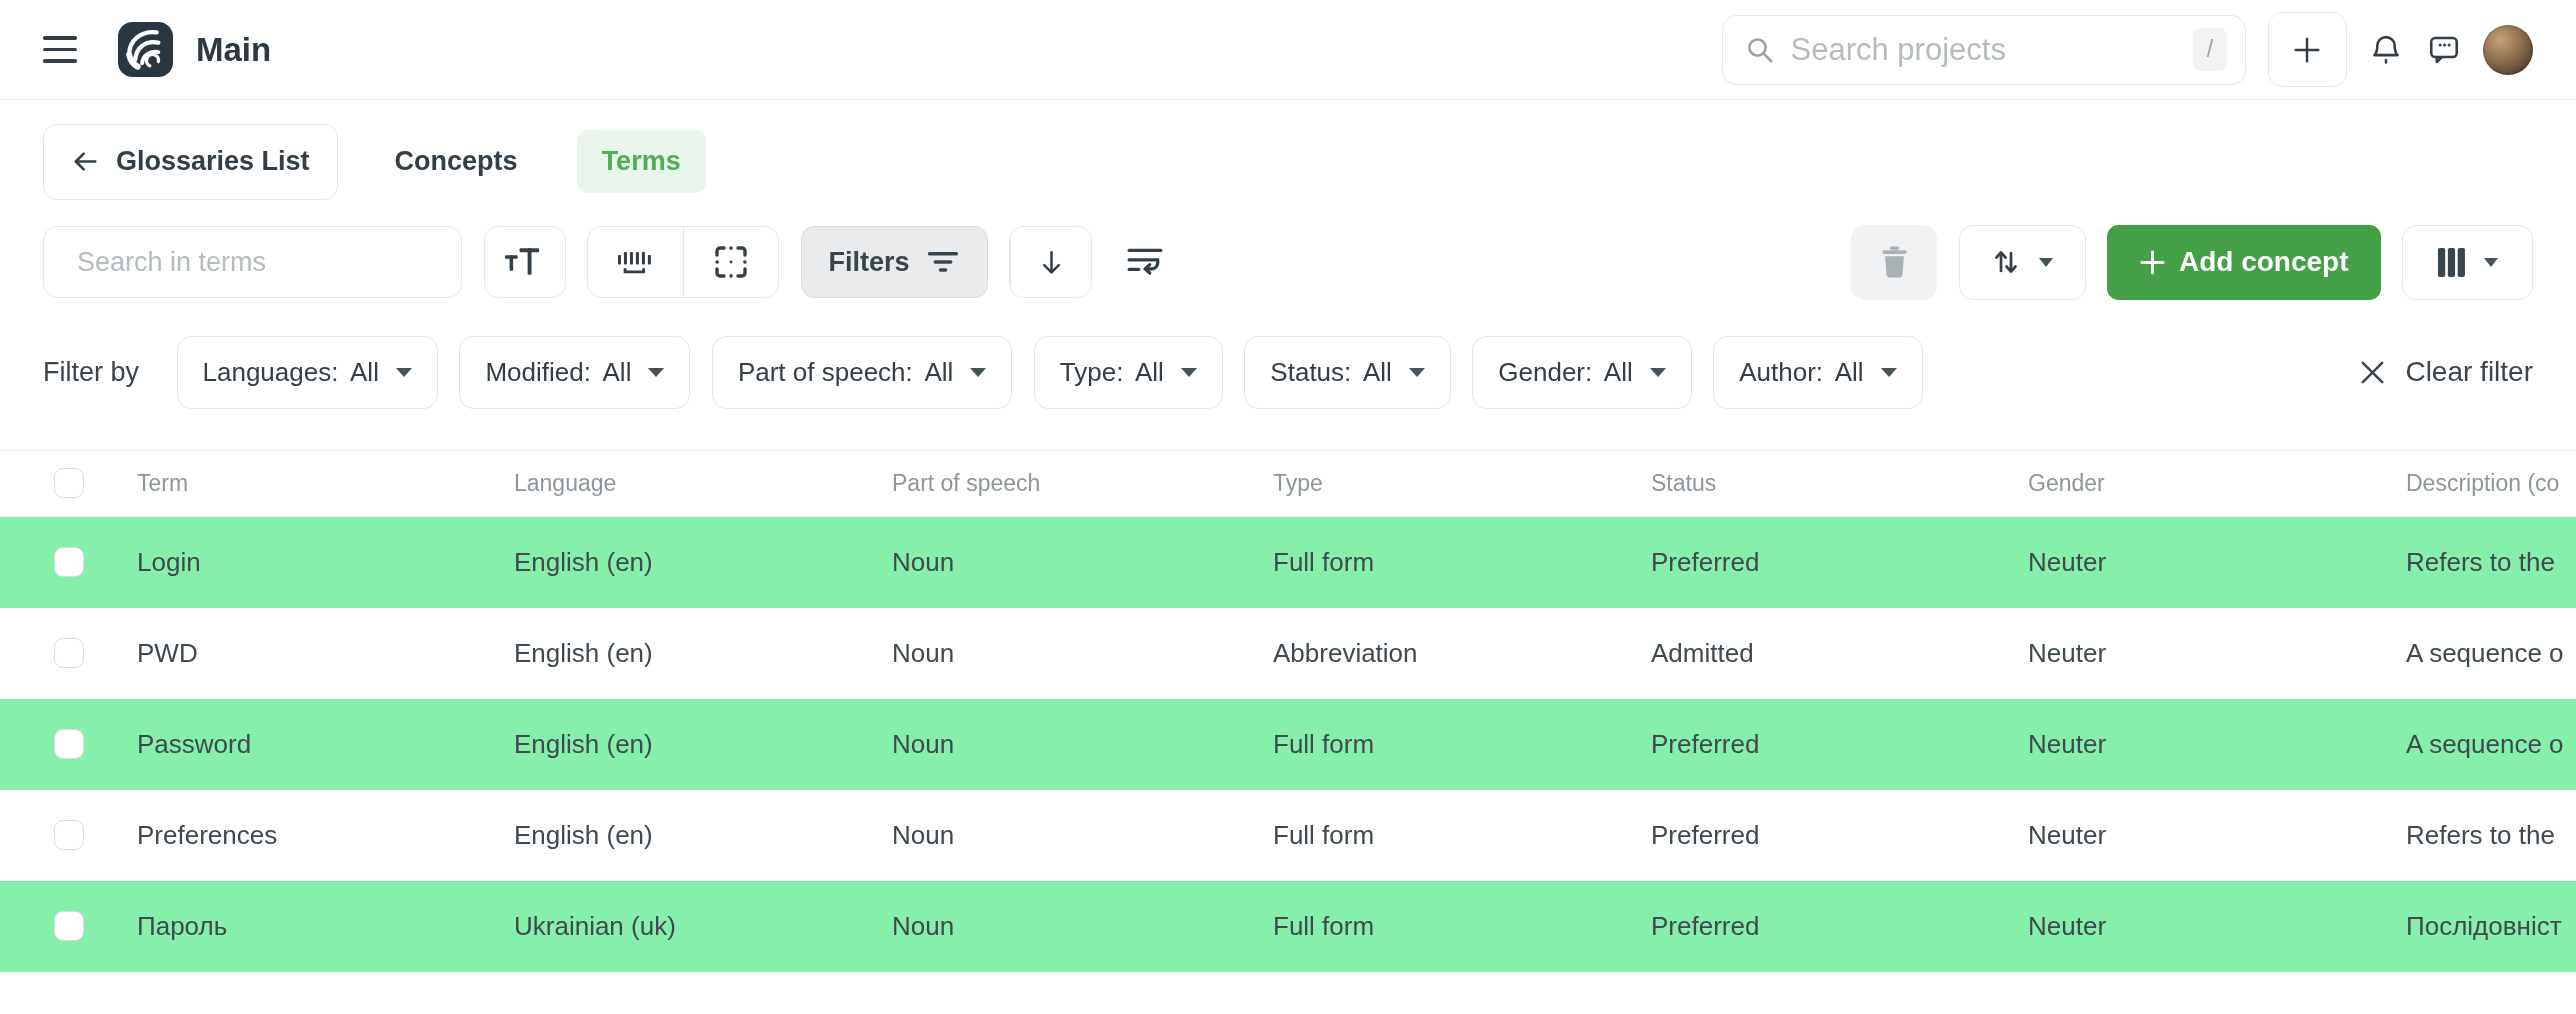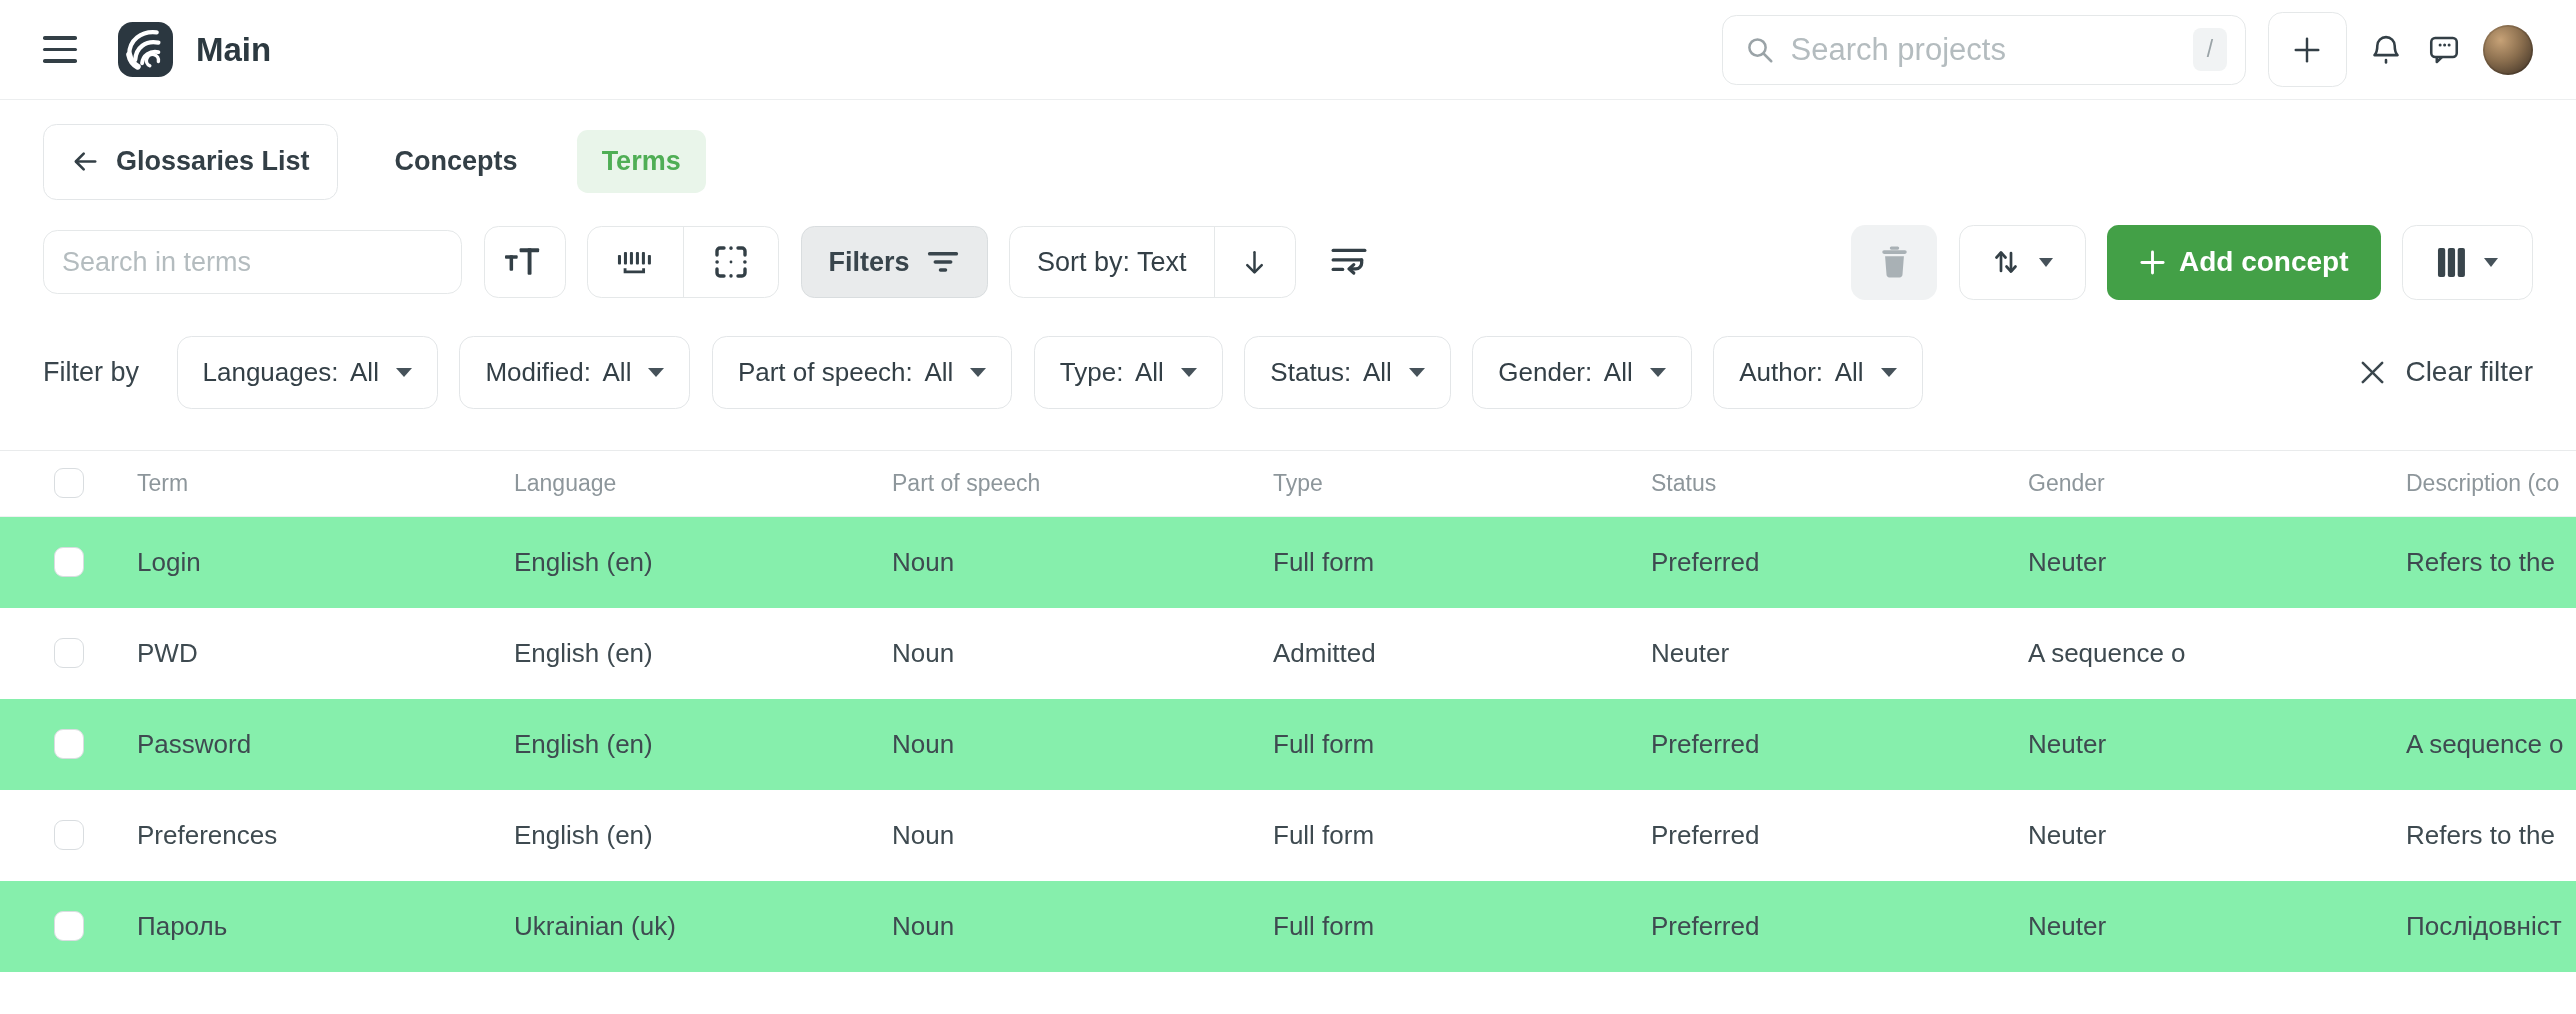--- a/index.html
+++ b/index.html
@@ -33,22 +33,22 @@
   .tabsrow { display:flex; align-items:center; padding:0 43px; margin-top:29.5px; height:64px; }
   .back-btn { height:76px; display:flex; align-items:center; gap:16px; padding:0 27px;
               border:1.8px solid #e3e6e8; border-radius:13.4px; background:#fff; cursor:pointer;
               font-size:27px; font-weight:700; color:#333f46; font-family:inherit; }
   .tab { font-size:27px; font-weight:700; color:#333f46; cursor:pointer; background:none; border:none; font-family:inherit; }
   .tab-concepts { margin-left:57px; }
   .tab-terms { margin-left:59px; background:#e9f5ea; color:#4fae55; padding:16px 25px; border-radius:10.7px; }
 
   
   .toolbar { display:flex; align-items:center; padding:0 43px; margin-top:31px; gap:21.5px; }
-  .tool-input { width:419px; height:64px; border:1.8px solid #e5e8e9; border-radius:14.3px;
-                padding:0 18px; font-size:27px; font-family:"Liberation Sans", sans-serif;
+  .tool-input { width:419px; height:72px; border:1.8px solid #e5e8e9; border-radius:14.3px;
+                padding:0 33px; font-size:27px; font-family:"Liberation Sans", sans-serif;
                 color:#333f46; outline:none; }
   .tool-input::placeholder { color:#b4bcbf; }
   .sq-btn { height:72px; border:1.8px solid #e5e8e9; border-radius:14.3px; background:#fff;
             display:flex; align-items:center; justify-content:center; cursor:pointer; }
   .case-btn { width:82px; }
   .btn-group { display:flex; border:1.8px solid #e5e8e9; border-radius:14.3px; overflow:hidden; height:72px; background:#fff; }
   .btn-group .cell { width:95px; display:flex; align-items:center; justify-content:center;
                      background:none; border:none; cursor:pointer; }
   .btn-group .cell + .cell { border-left:1.8px solid #e5e8e9; }
   .filters-btn { height:72px; padding:0 27px; border-radius:13.4px; background:#e9ebec;
@@ -230,21 +230,20 @@
     <span>
       <svg width="34" height="25" viewBox="0 0 36 26" fill="#39454c">
         <rect x="2" y="2" width="32" height="3.6" rx="1.8"></rect>
         <rect x="8" y="10.6" width="20" height="3.6" rx="1.8"></rect>
         <rect x="13.5" y="19.2" width="9" height="3.6" rx="1.8"></rect>
       </svg>
     </span>
   </button>
 
   <div class="sort-split">
-    <button class="sort-main">Sort by: Text</button>
     <button class="sort-dir">
       <span>
         <svg width="29" height="29" viewBox="0 0 28 28" fill="none" stroke="#333f46" stroke-width="2.4" stroke-linecap="round" stroke-linejoin="round">
           <line x1="14" y1="4" x2="14" y2="23"></line>
             <path d="M7 16.5 14 23.5 21 16.5"></path>
         </svg>
       </span>
     </button>
   </div>
 
@@ -383,20 +382,21 @@
     <div class="td">Refers to the</div>
   </div>
 
   <div class="tgrid trow">
     <div class="cbcell">
         <div class="checkbox"></div>
       </div>
     <div class="td">PWD</div>
     <div class="td">English (en)</div>
     <div class="td">Noun</div>
+    <div class="td">Abbreviation</div>
     <div class="td">Admitted</div>
     <div class="td">Neuter</div>
     <div class="td">A sequence o</div>
   </div>
 
   <div class="tgrid trow stripe">
     <div class="cbcell">
         <div class="checkbox"></div>
       </div>
     <div class="td">Password</div>

